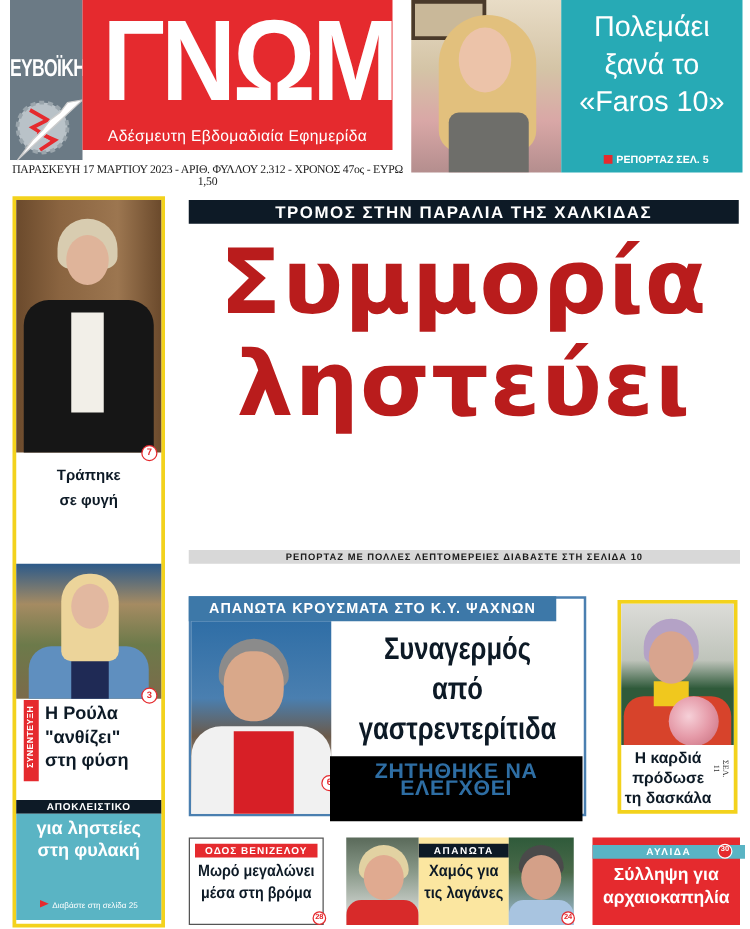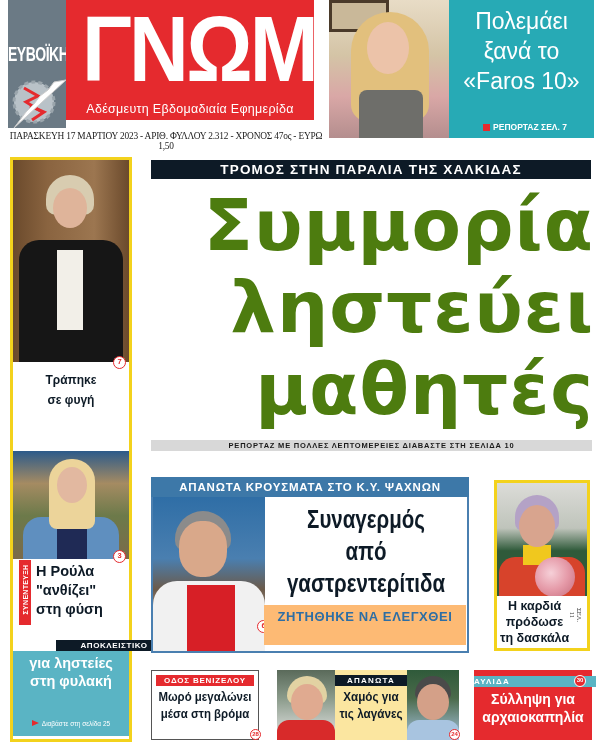--- a/index.html
+++ b/index.html
@@ -40,42 +40,42 @@
   .h1 { left: 13px; top: 370px; width: 116px; text-align: center; font-weight: bold; font-size: 12px; line-height: 20px; color: #0d1a26; }
   .p2 { left: 13px; top: 451px; width: 116px; height: 108px; background: linear-gradient(180deg,#2c5a8a 0%,#a58b62 30%,#6c7a4a 60%,#7b6a4a 100%); overflow: hidden; }
   .p2 .hair { position: absolute; left: 36px; top: 8px; width: 46px; height: 70px; border-radius: 22px 22px 8px 8px; background: #ecd49a; }
   .p2 .face { position: absolute; left: 44px; top: 16px; width: 30px; height: 36px; border-radius: 50%; background: #e2b8a0; }
   .p2 .body { position: absolute; left: 10px; top: 66px; width: 96px; height: 50px; background: #5f8fbf; border-radius: 18px 18px 0 0; }
   .p2 .inner { position: absolute; left: 44px; top: 70px; width: 30px; height: 40px; background: #1f2a55; }
   .b2 { left: 113px; top: 550px; }
   .vtag { left: 19px; top: 560px; width: 12px; height: 65px; background: #e52a2e; }
   .vtag span { position: absolute; left: -26px; top: 26px; width: 64px; transform: rotate(-90deg); color: #ffffff; font-size: 7px; font-weight: bold; text-align: center; letter-spacing: 0.3px; }
   .h2 { left: 36px; top: 562px; width: 94px; font-weight: bold; font-size: 14.5px; line-height: 19px; color: #0d1a26; }
-  .excl-bar { left: 13px; top: 640px; width: 116px; height: 11px; background: #0d1a26; color: #ffffff; font-size: 8px; font-weight: bold; text-align: center; line-height: 11px; letter-spacing: 0.6px; margin-left: 43px; }
+  .excl-bar { left: 13px; top: 640px; width: 116px; height: 11px; background: #0d1a26; color: #ffffff; font-size: 8px; font-weight: bold; text-align: center; line-height: 11px; letter-spacing: 0.6px; }
   .excl-box { left: 13px; top: 651px; width: 116px; height: 85px; background: #5ab4c4; }
   .excl-title { left: 13px; top: 654px; width: 116px; text-align: center; color: #ffffff; font-weight: bold; font-size: 14.5px; line-height: 18px; }
   .excl-ref { left: 13px; top: 720px; width: 116px; text-align: center; color: #ffffff; font-size: 6.5px; }
   .excl-ref .tri { display: inline-block; width: 0; height: 0; border-left: 7px solid #e52a2e; border-top: 3px solid transparent; border-bottom: 3px solid transparent; margin-right: 3px; }
 
   
   .kicker { left: 151px; top: 160px; width: 440px; height: 19px; background: #0d1a26; color: #ffffff; font-weight: bold; font-size: 13.5px; text-align: center; line-height: 19px; letter-spacing: 1.2px; }
-  .headline { left: 148px; top: 184px; width: 446px; text-align: right; font-family: "DejaVu Sans", sans-serif; font-weight: bold; font-size: 72px; line-height: 82px; color: #4d7c0f; letter-spacing: 1px; }
+  .headline { left: 148px; top: 184px; width: 446px; text-align: center; font-family: "DejaVu Sans", sans-serif; font-weight: bold; font-size: 72px; line-height: 82px; color: #b91c1c; letter-spacing: 1px; }
   .subline { left: 151px; top: 440px; width: 441px; height: 11px; background: #d8d8d8; color: #1a1a1a; font-size: 7.5px; font-weight: bold; text-align: center; line-height: 11px; letter-spacing: 0.8px; }
 
   
   .mid-box { left: 151px; top: 477px; width: 318px; height: 176px; border: 2px solid #4a7fb0; background: #ffffff; }
-  .mid-kicker { left: 151px; top: 477px; width: 318px; height: 20px; background: #3d78a8; color: #ffffff; font-weight: bold; font-size: 11.5px; text-align: center; line-height: 20px; letter-spacing: 0.8px; }
+  .mid-kicker { left: 151px; top: 477px; width: 294px; height: 20px; background: #3d78a8; color: #ffffff; font-weight: bold; font-size: 11.5px; text-align: center; line-height: 20px; letter-spacing: 0.8px; }
   .mid-photo { left: 153px; top: 497px; width: 112px; height: 154px; background: linear-gradient(180deg,#2f6ea6 0%,#4a7fb0 40%,#6b5a4a 60%,#e8e8e8 100%); overflow: hidden; }
   .mid-photo .hair { position: absolute; left: 22px; top: 14px; width: 56px; height: 40px; border-radius: 28px 28px 10px 10px; background: #8b8b8b; }
   .mid-photo .face { position: absolute; left: 26px; top: 24px; width: 48px; height: 56px; border-radius: 45%; background: #d9a88a; }
   .mid-photo .coat { position: absolute; left: 0; top: 84px; width: 112px; height: 80px; background: #f1f1f1; border-radius: 24px 24px 0 0; }
   .mid-photo .shirt { position: absolute; left: 34px; top: 88px; width: 48px; height: 70px; background: #d71f26; }
   .b3 { left: 257px; top: 620px; }
   .mid-title { left: 266px; top: 503px; width: 200px; text-align: center; font-weight: bold; font-size: 25px; line-height: 32px; color: #0d1a26; transform: scaleX(0.82); transform-origin: center; }
-  .mid-note { left: 264px; top: 605px; width: 202px; height: 40px; background: #fdba74; color: #2e6ea4; font-weight: bold; font-size: 13px; line-height: 14px; text-align: center; padding-top: 5px; letter-spacing: 0.6px; }
+  .mid-note { left: 264px; top: 605px; width: 202px; height: 52px; background: #000000; color: #2e6ea4; font-weight: bold; font-size: 17px; line-height: 14px; text-align: center; padding-top: 5px; letter-spacing: 0.6px; }
 
   
   .right-box { left: 494px; top: 480px; width: 96px; height: 171px; border: 3px solid #f3d21c; background: #ffffff; }
   .right-photo { left: 497px; top: 483px; width: 90px; height: 113px; background: linear-gradient(180deg,#dcdcd8 0%,#bfc4bb 40%,#2f5a3a 60%,#2f5a3a 100%); overflow: hidden; }
   .right-photo .hair { position: absolute; left: 18px; top: 12px; width: 44px; height: 36px; border-radius: 22px 22px 8px 8px; background: #b4a2c6; }
   .right-photo .face { position: absolute; left: 22px; top: 22px; width: 36px; height: 42px; border-radius: 50%; background: #d8a48e; }
   .right-photo .neck { position: absolute; left: 26px; top: 62px; width: 28px; height: 20px; background: #f0c81e; }
   .right-photo .body { position: absolute; left: 2px; top: 74px; width: 86px; height: 40px; background: #d7432b; border-radius: 16px 16px 0 0; }
   .right-photo .roses { position: absolute; left: 38px; top: 74px; width: 40px; height: 40px; background: radial-gradient(circle at 40% 40%,#f6d0d8 0%,#e59aa8 50%,#c56a7a 100%); border-radius: 50%; }
   .right-title { left: 497px; top: 598px; width: 75px; text-align: center; font-weight: bold; font-size: 12.5px; line-height: 16px; color: #0d1a26; }
@@ -94,21 +94,21 @@
   .ere-box { left: 335px; top: 670px; width: 72px; height: 70px; background: #fbe6a0; }
   .ere-tag { left: 335px; top: 675px; width: 72px; height: 11px; background: #0d1a26; color: #ffffff; font-size: 8px; font-weight: bold; text-align: center; line-height: 11px; letter-spacing: 1.2px; }
   .ere-title { left: 335px; top: 688px; width: 72px; text-align: center; font-weight: bold; font-size: 13px; line-height: 17px; color: #0d1a26; transform: scaleX(0.9); }
   .ere-photo2 { left: 407px; top: 670px; width: 52px; height: 70px; background: linear-gradient(180deg,#2f5a3a 0%,#4a6a4a 40%,#a8c4e0 100%); overflow: hidden; }
   .ere-photo2 .hair { position: absolute; left: 8px; top: 6px; width: 36px; height: 24px; border-radius: 18px 18px 6px 6px; background: #4a4a4a; }
   .ere-photo2 .face { position: absolute; left: 10px; top: 14px; width: 32px; height: 36px; border-radius: 50%; background: #d4a088; }
   .ere-photo2 .body { position: absolute; left: 0; top: 50px; width: 52px; height: 24px; background: #a8c4e0; border-radius: 12px 12px 0 0; }
   .b5 { left: 449px; top: 729px; width: 11px; height: 11px; font-size: 6px; line-height: 8px; }
 
   .avl-box { left: 474px; top: 670px; width: 118px; height: 70px; background: #e52a2e; }
-  .avl-tag { left: 474px; top: 676px; width: 122px; height: 11px; background: #5ab4c4; color: #ffffff; font-size: 8px; font-weight: bold; line-height: 11px; letter-spacing: 1.2px; }
+  .avl-tag { left: 474px; top: 676px; width: 122px; height: 11px; background: #5ab4c4; color: #ffffff; font-size: 8px; font-weight: bold; text-align: center; line-height: 11px; letter-spacing: 1.2px; }
   .b6 { left: 574px; top: 675px; width: 12px; height: 12px; background: #e52a2e; border: 1.5px solid #ffffff; color: #ffffff; font-size: 6px; line-height: 9px; }
   .avl-title { left: 474px; top: 690px; width: 118px; text-align: center; color: #ffffff; font-weight: bold; font-size: 14px; line-height: 18px; }
 </style>
 </head>
 <body>
 
 <div class="abs mast-gray"></div>
 <div class="abs mast-region">ΕΥΒΟΪΚΗ</div>
 <div class="abs mast-logo">
   <svg width="58" height="58" viewBox="0 0 58 58">
@@ -130,21 +130,21 @@
     <div class="face"></div>
     <div class="scarf"></div>
 </div>
 <div class="abs top-box"></div>
 <div class="abs top-box-title">
   <div>Πολεμάει</div>
   <div>ξανά το</div>
   <div>«Faros 10»</div>
 </div>
 <div class="abs top-box-ref">
-  <span class="sq"></span><span>ΡΕΠΟΡΤΑΖ ΣΕΛ. 7</span>
+  <span class="sq"></span><span>ΡΕΠΟΡΤΑΖ ΣΕΛ. 5</span>
 </div>
 
 <div class="abs left-col"></div>
 <div class="abs p1">
   <div class="body"></div>
     <div class="shirt"></div>
     <div class="hair"></div>
     <div class="face"></div>
 </div>
 <div class="abs badge b1">7</div>
@@ -176,21 +176,20 @@
   <div>στη φυλακή</div>
 </div>
 <div class="abs excl-ref">
   <span class="tri"></span><span>Διαβάστε στη σελίδα 25</span>
 </div>
 
 <div class="abs kicker">ΤΡΟΜΟΣ ΣΤΗΝ ΠΑΡΑΛΙΑ ΤΗΣ ΧΑΛΚΙΔΑΣ</div>
 <div class="abs headline">
   <div>Συμμορία</div>
   <div>ληστεύει</div>
-  <div>μαθητές</div>
 </div>
 <div class="abs subline">ΡΕΠΟΡΤΑΖ ΜΕ ΠΟΛΛΕΣ ΛΕΠΤΟΜΕΡΕΙΕΣ ΔΙΑΒΑΣΤΕ ΣΤΗ ΣΕΛΙΔΑ 10</div>
 
 <div class="abs mid-box"></div>
 <div class="abs mid-kicker">ΑΠΑΝΩΤΑ ΚΡΟΥΣΜΑΤΑ ΣΤΟ Κ.Υ. ΨΑΧΝΩΝ</div>
 <div class="abs mid-photo">
   <div class="coat"></div>
     <div class="shirt"></div>
     <div class="hair"></div>
     <div class="face"></div>

